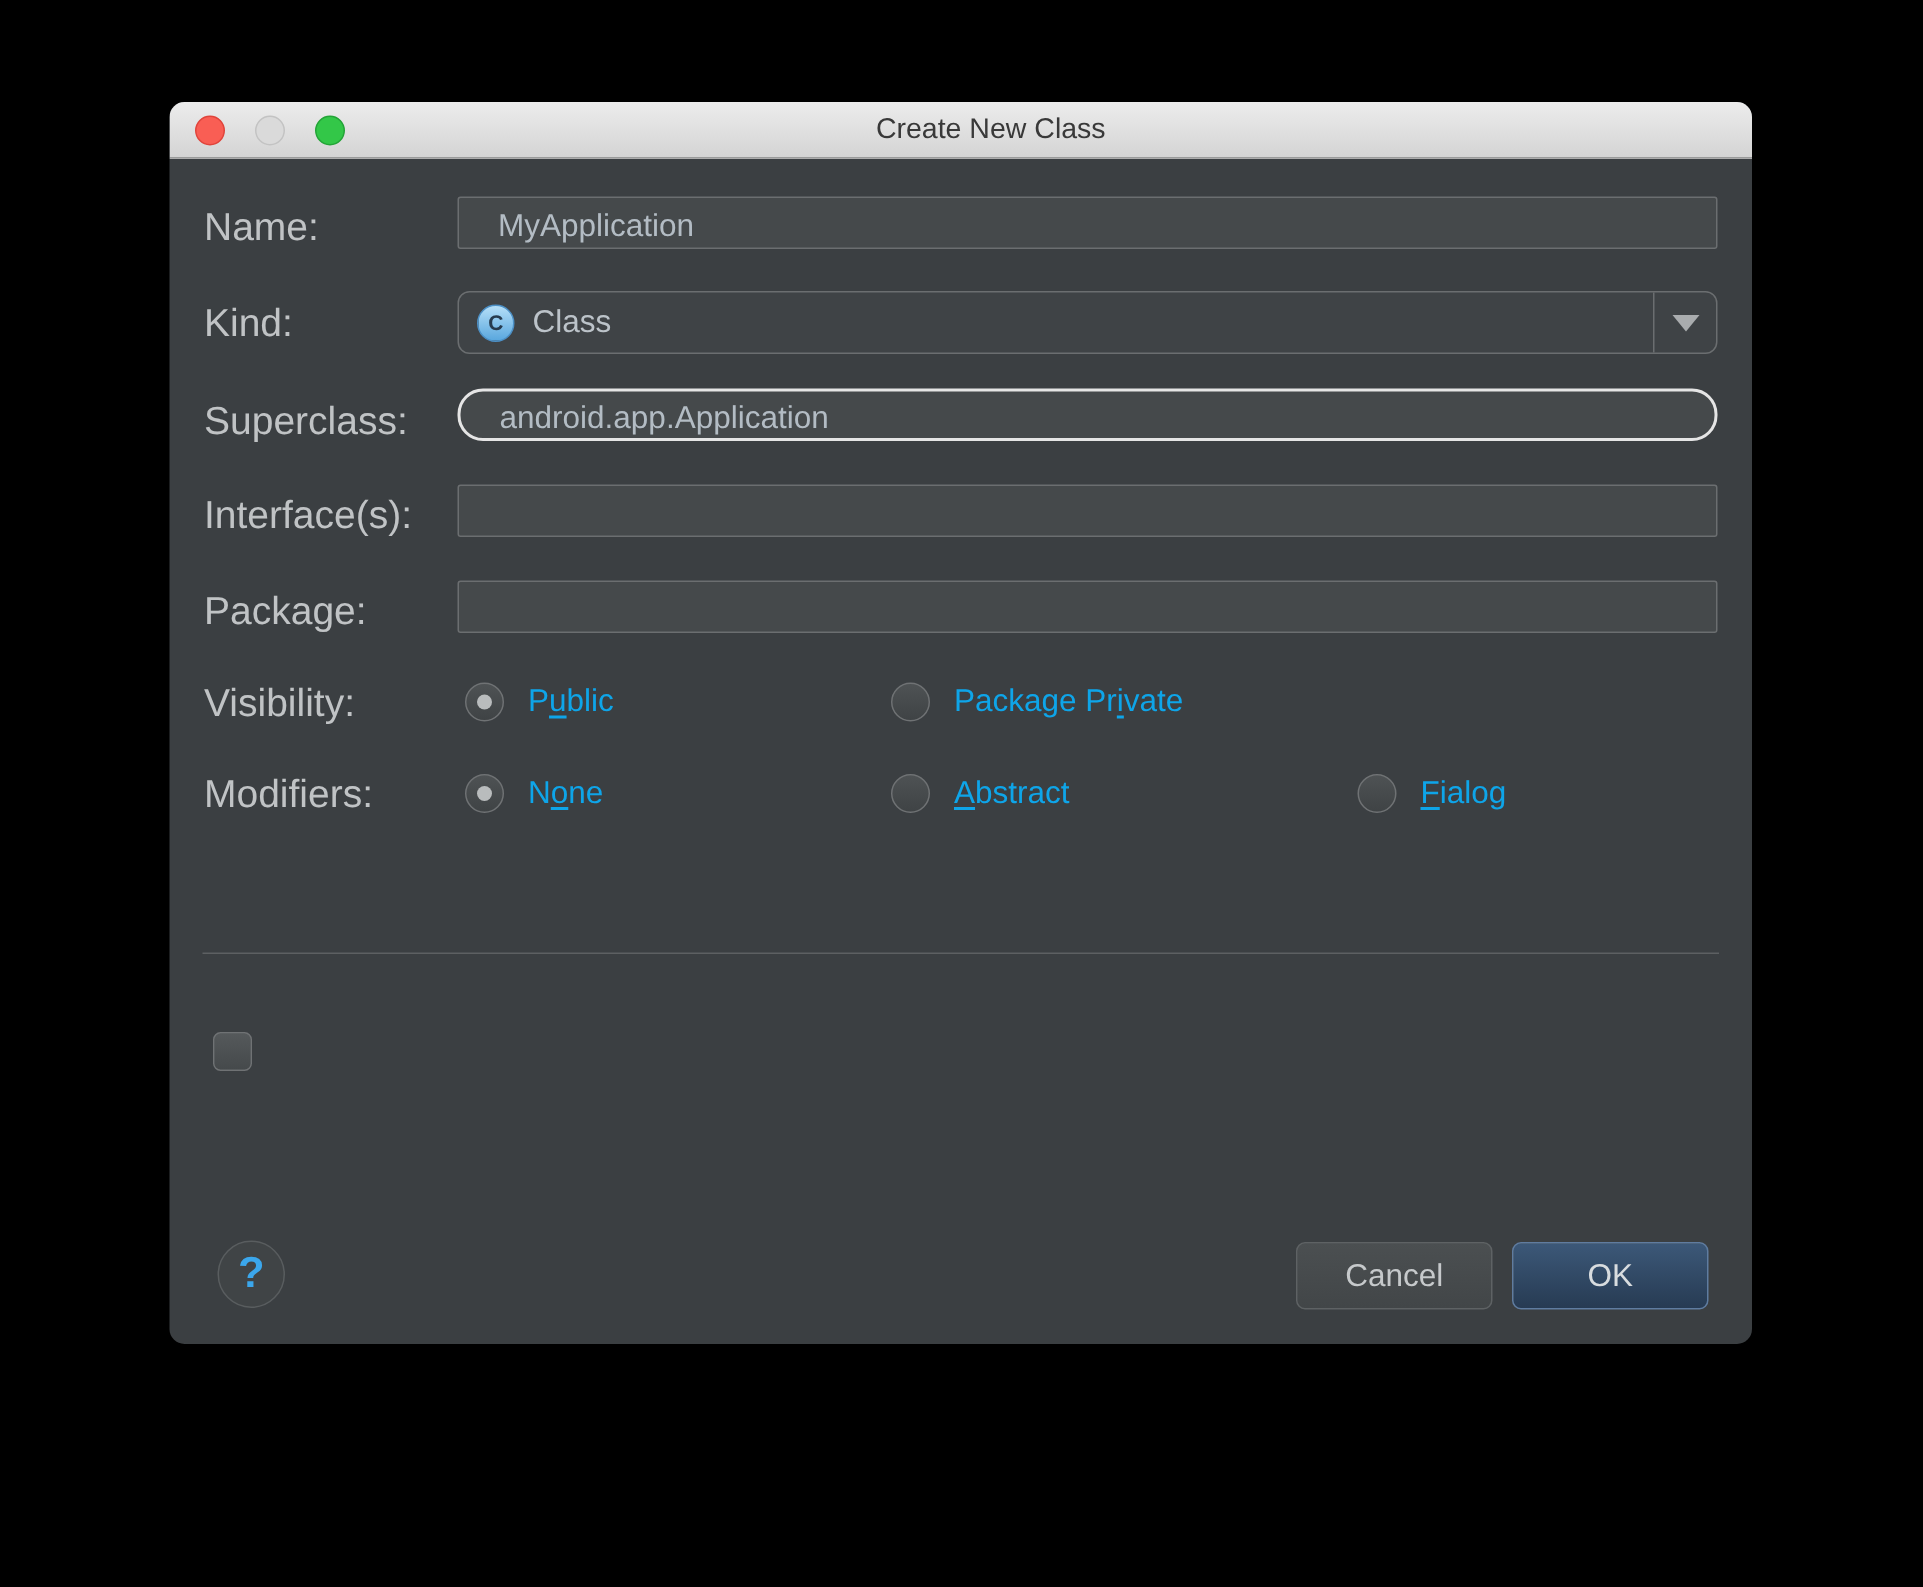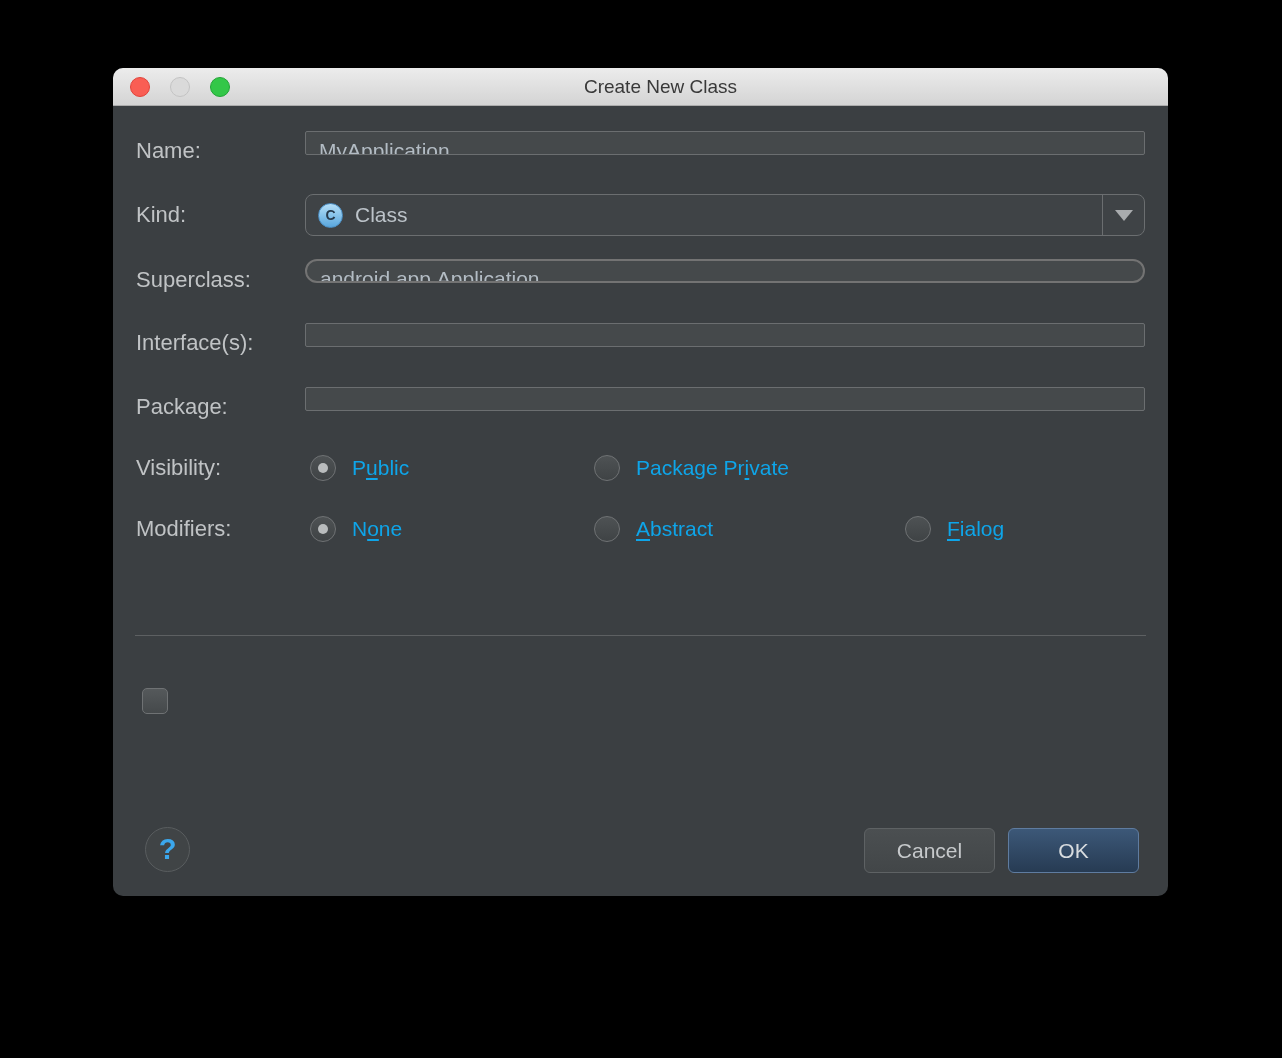--- a/index.html
+++ b/index.html
@@ -23,30 +23,30 @@
   }
   .traffic { position: absolute; top: 9px; width: 20px; height: 20px; border-radius: 50%; }
   .t-close { left: 17px; background: #F95E54; border: 1px solid #E0443B; }
   .t-min   { left: 57px; background: #DADADA; border: 1px solid #C3C3C3; }
   .t-zoom  { left: 97px; background: #33C748; border: 1px solid #23A437; }
 
   .body { position: absolute; left: 0; top: 38px; width: 100%; height: 790px; }
 
   .flabel {
     position: absolute; left: 23px; height: 28px; line-height: 28px;
-    font-size: 22px; color: #C0C3C5; white-space: nowrap;
+    font-size: 26px; color: #C0C3C5; white-space: nowrap;
   }
   .tfield {
-    position: absolute; left: 192px; width: 840px; height: 24px;
+    position: absolute; left: 192px; width: 840px; height: 35px;
     background: #45494B; border: 1px solid #6B6E70; border-radius: 2px;
-    color: #B3BCC4; font-size: 21px; line-height: 38px; padding: 0 13px;
+    color: #B3BCC4; font-size: 21px; line-height: 38px; padding: 0 26px;
     white-space: nowrap; overflow: hidden;
   }
   .tfield.focused {
-    border: 2px solid #737373; border-radius: 17px; line-height: 36px;
+    border: 2px solid #e5e5e5; border-radius: 17px; line-height: 36px;
   }
   .combo {
     position: absolute; left: 192px; width: 840px; height: 42px;
     background: #3F4346; border: 1px solid #6B6E70; border-radius: 8px;
     display: flex; align-items: center;
   }
   .combo-value { display: flex; align-items: center; gap: 12px; padding-left: 12px;
     color: #BCC3C9; font-size: 21px; }
   .class-icon {
     width: 25px; height: 25px; border-radius: 50%;

